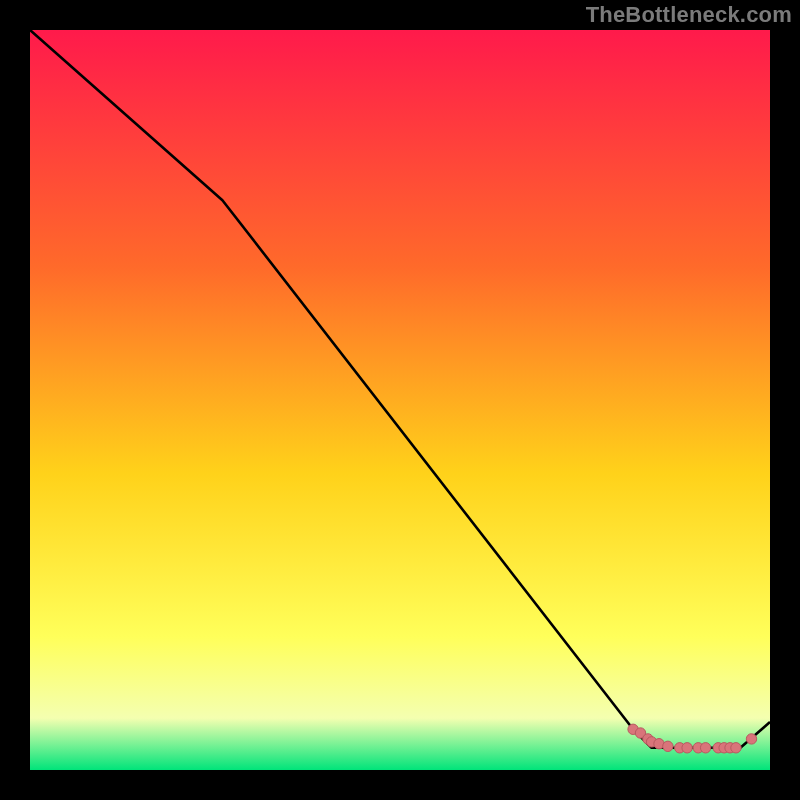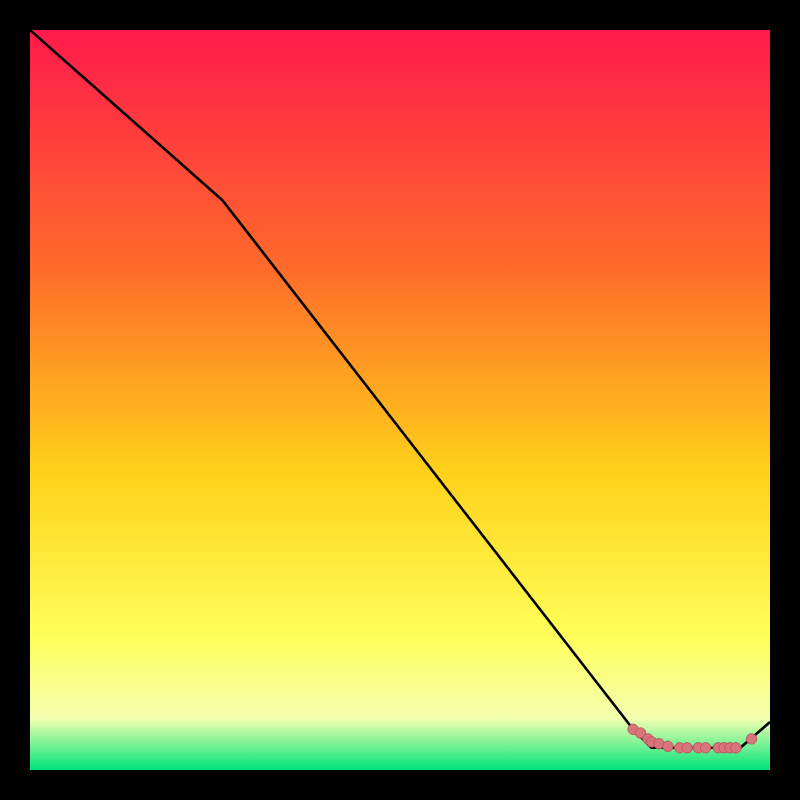--- a/index.html
+++ b/index.html
@@ -32,20 +32,21 @@
     font-weight: 600;
     color: #7b7b7b;
     letter-spacing: 0.2px;
     pointer-events: none;
   }
 </style>
 </head>
 <body>
 
 <div class="stage">
+  <div class="watermark">TheBottleneck.com</div>
 
   <svg class="plot" viewBox="0 0 740 740" preserveAspectRatio="none">
     <defs>
       <linearGradient id="bg-grad" x1="0" y1="0" x2="0" y2="1">
         <stop offset="0%" stop-color="#ff1a4b"></stop>
         <stop offset="32%" stop-color="#ff6a2a"></stop>
         <stop offset="60%" stop-color="#ffd21a"></stop>
         <stop offset="82%" stop-color="#ffff5a"></stop>
         <stop offset="93%" stop-color="#f4ffb0"></stop>
         <stop offset="100%" stop-color="#00e47a"></stop>

